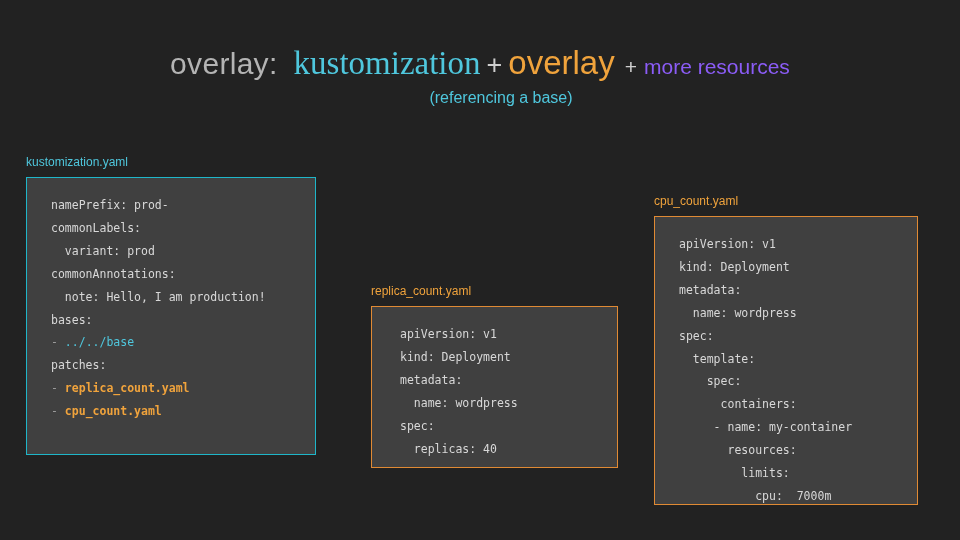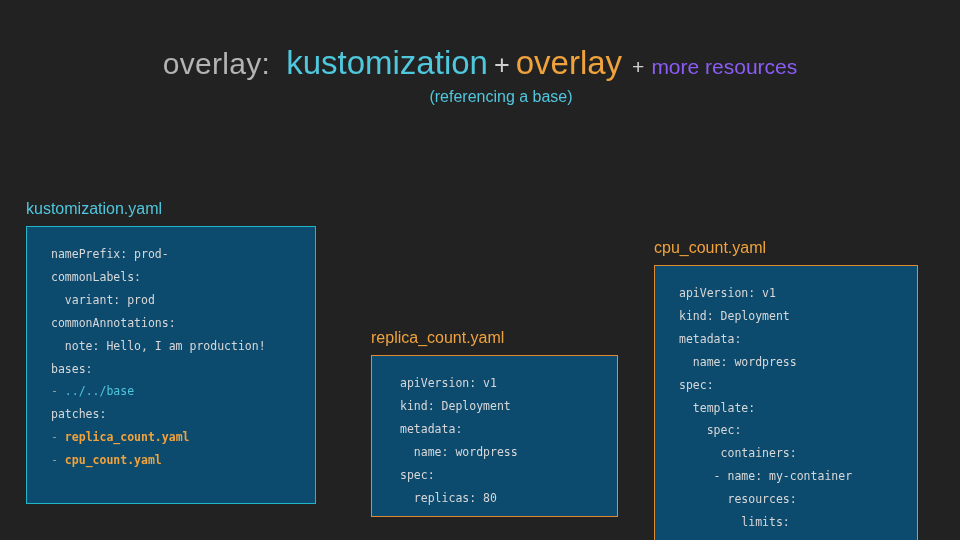--- a/index.html
+++ b/index.html
@@ -30,20 +30,21 @@
   .hl-overlay {
     font-size: 30px;
     color: #b4b4b4;
     letter-spacing: 0.3px;
     margin-top: 48px;
   }
   .hl-kustomization {
     font-size: 33px;
     color: #4fc7dd;
     margin-left: 16px;
+    font-family: Liberation Serif, serif;
   }
   .hl-plus {
     font-size: 27px;
     color: #cfcfcf;
     margin: 0 6px;
   }
   .hl-patches {
     font-size: 33px;
     color: #f0a33c;
   }
@@ -61,28 +62,27 @@
     font-size: 16px;
     color: #4fc7dd;
     padding-left: 42px;
   }
 
   
   .panel {
     position: absolute;
   }
   .panel-title {
-    font-size: 16px;
+    font-size: 12px;
     line-height: 1;
     margin-bottom: 9px;
     white-space: nowrap;
-    margin-top: 45px;
   }
   .panel-box {
-    background: #0c4a6e;
+    background: #404040;
     border: 1px solid #888;
     box-sizing: border-box;
     padding: 16px 14px 14px 24px;
   }
   .code {
     font-family: "DejaVu Sans Mono", "Liberation Mono", monospace;
     font-size: 11.5px;
     line-height: 22.9px;
     white-space: pre;
     color: #d8d8d8;
@@ -130,21 +130,21 @@
 <div class="panel" id="panel-kustomization">
   <div class="panel-title">kustomization.yaml</div>
   <div class="panel-box">
     <div class="code"><div><span>namePrefix: prod-</span></div><div><span>commonLabels:</span></div><div><span>  variant: prod</span></div><div><span>commonAnnotations:</span></div><div><span>  note: Hello, I am production!</span></div><div><span>bases:</span></div><div><span class="tok-dash">- </span><span class="tok-cyan">../../base</span></div><div><span>patches:</span></div><div><span class="tok-dash">- </span><span class="tok-org">replica_count.yaml</span></div><div><span class="tok-dash">- </span><span class="tok-org">cpu_count.yaml</span></div></div>
   </div>
 </div>
 
 <div class="panel" id="panel-replica">
   <div class="panel-title">replica_count.yaml</div>
   <div class="panel-box">
-    <div class="code"><div><span>apiVersion: v1</span></div><div><span>kind: Deployment</span></div><div><span>metadata:</span></div><div><span>  name: wordpress</span></div><div><span>spec:</span></div><div><span>  replicas: 80</span></div></div>
+    <div class="code"><div><span>apiVersion: v1</span></div><div><span>kind: Deployment</span></div><div><span>metadata:</span></div><div><span>  name: wordpress</span></div><div><span>spec:</span></div><div><span>  replicas: 40</span></div></div>
   </div>
 </div>
 
 <div class="panel" id="panel-cpu">
   <div class="panel-title">cpu_count.yaml</div>
   <div class="panel-box">
     <div class="code"><div><span>apiVersion: v1</span></div><div><span>kind: Deployment</span></div><div><span>metadata:</span></div><div><span>  name: wordpress</span></div><div><span>spec:</span></div><div><span>  template:</span></div><div><span>    spec:</span></div><div><span>      containers:</span></div><div><span>     - name: my-container</span></div><div><span>       resources:</span></div><div><span>         limits:</span></div><div><span>           cpu:  7000m</span></div></div>
   </div>
 </div>
 

